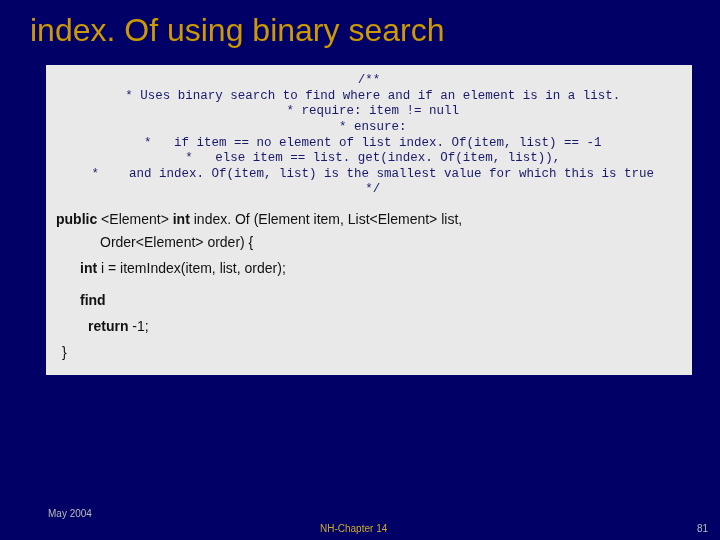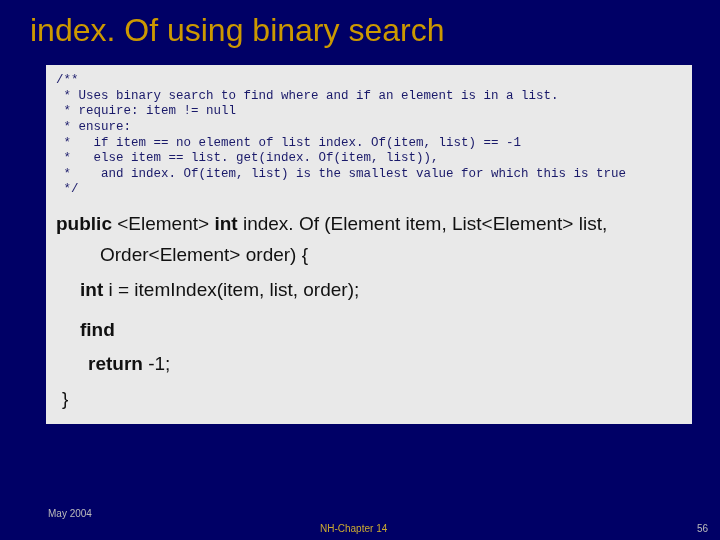--- a/index.html
+++ b/index.html
@@ -21,24 +21,25 @@
     margin: 10px 28px 0 46px;
     padding: 8px 10px 10px 10px;
   }
   .comment-block {
     font-family: "Courier New", Courier, monospace;
     font-size: 12.5px;
     color: #1a1a6a;
     line-height: 1.25;
     white-space: pre;
     margin-bottom: 10px;
+    text-align: center;
   }
   .code-body {
     font-family: Arial, Helvetica, sans-serif;
-    font-size: 19px;
+    font-size: 14px;
     color: #111;
     line-height: 1.65;
   }
   .code-body b { font-weight: bold; }
   .sig { padding-left: 0; }
   .sig-cont { padding-left: 44px; }
   .lvl1 { padding-left: 24px; }
   .lvl2 { padding-left: 32px; }
   .closer { padding-left: 6px; }
   .spacer { height: 3px; }
@@ -91,14 +92,14 @@
     </div>
     <div class="spacer"></div>
     <div class="closer">}</div>
   </div>
 
 </div>
 
 <div class="footer">
   <span class="date">May 2004</span>
   <span class="chap">NH-Chapter 14</span>
-  <span class="page">56</span>
+  <span class="page">81</span>
 </div>
 
 </body></html>

